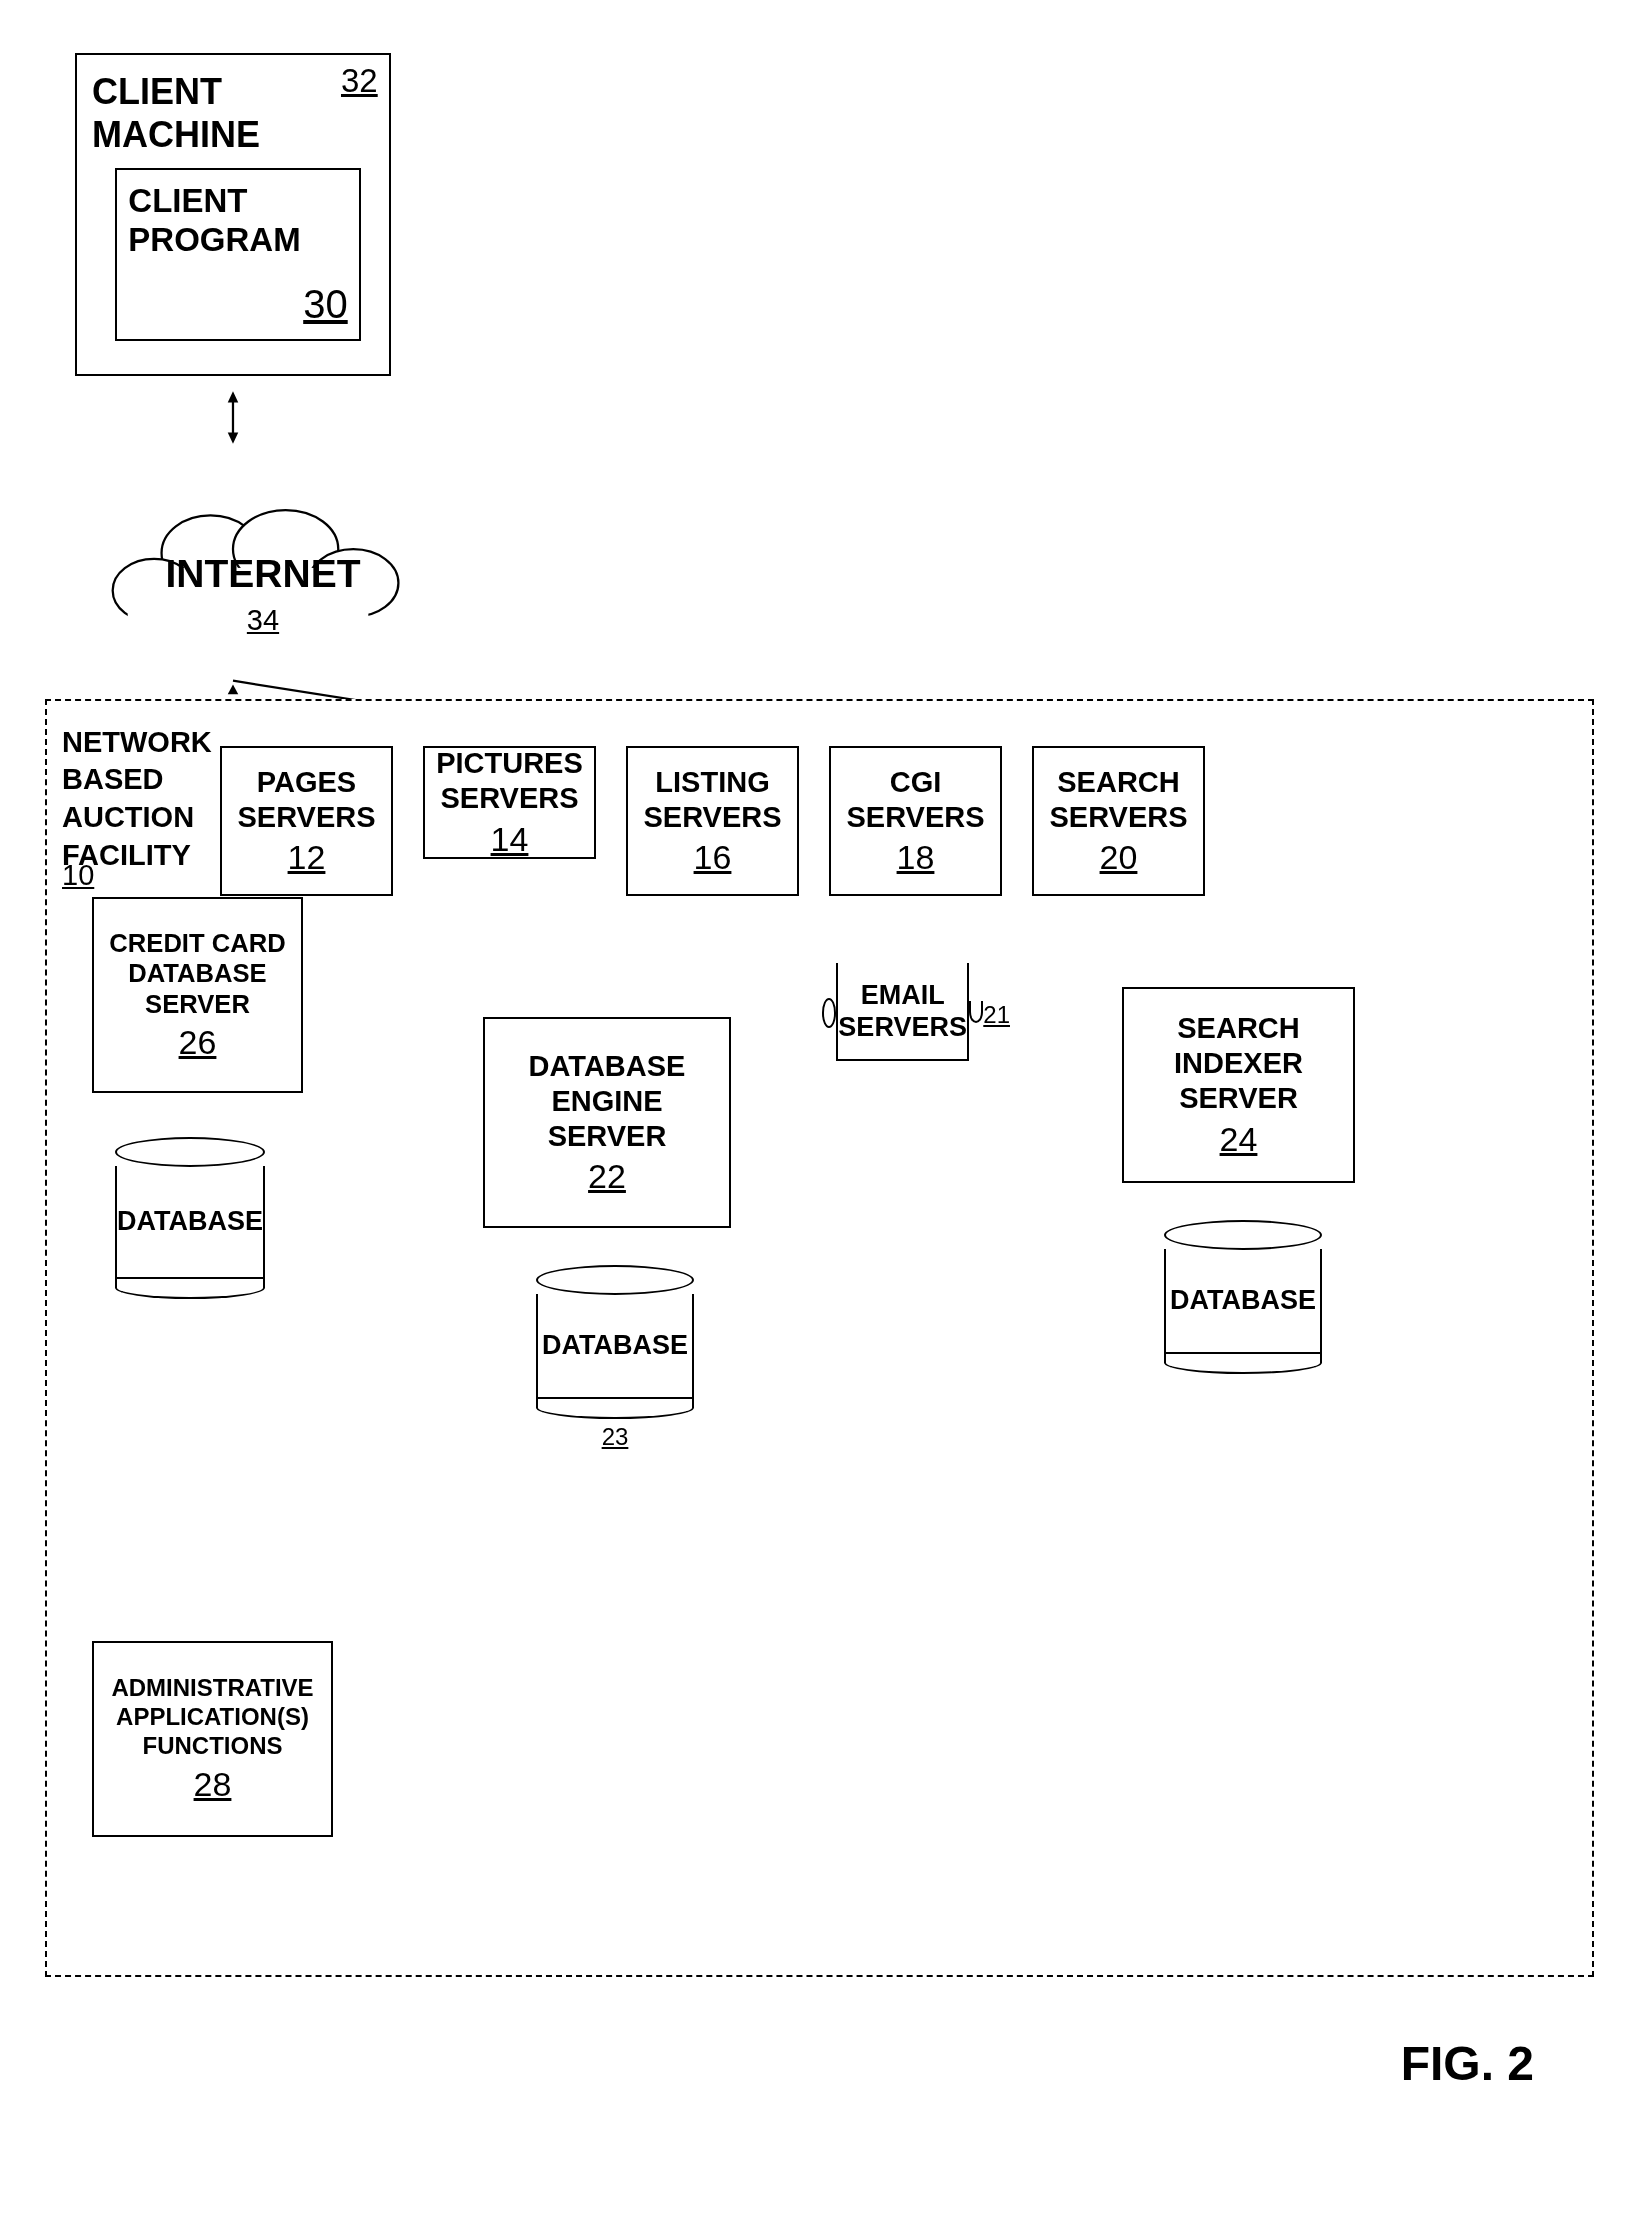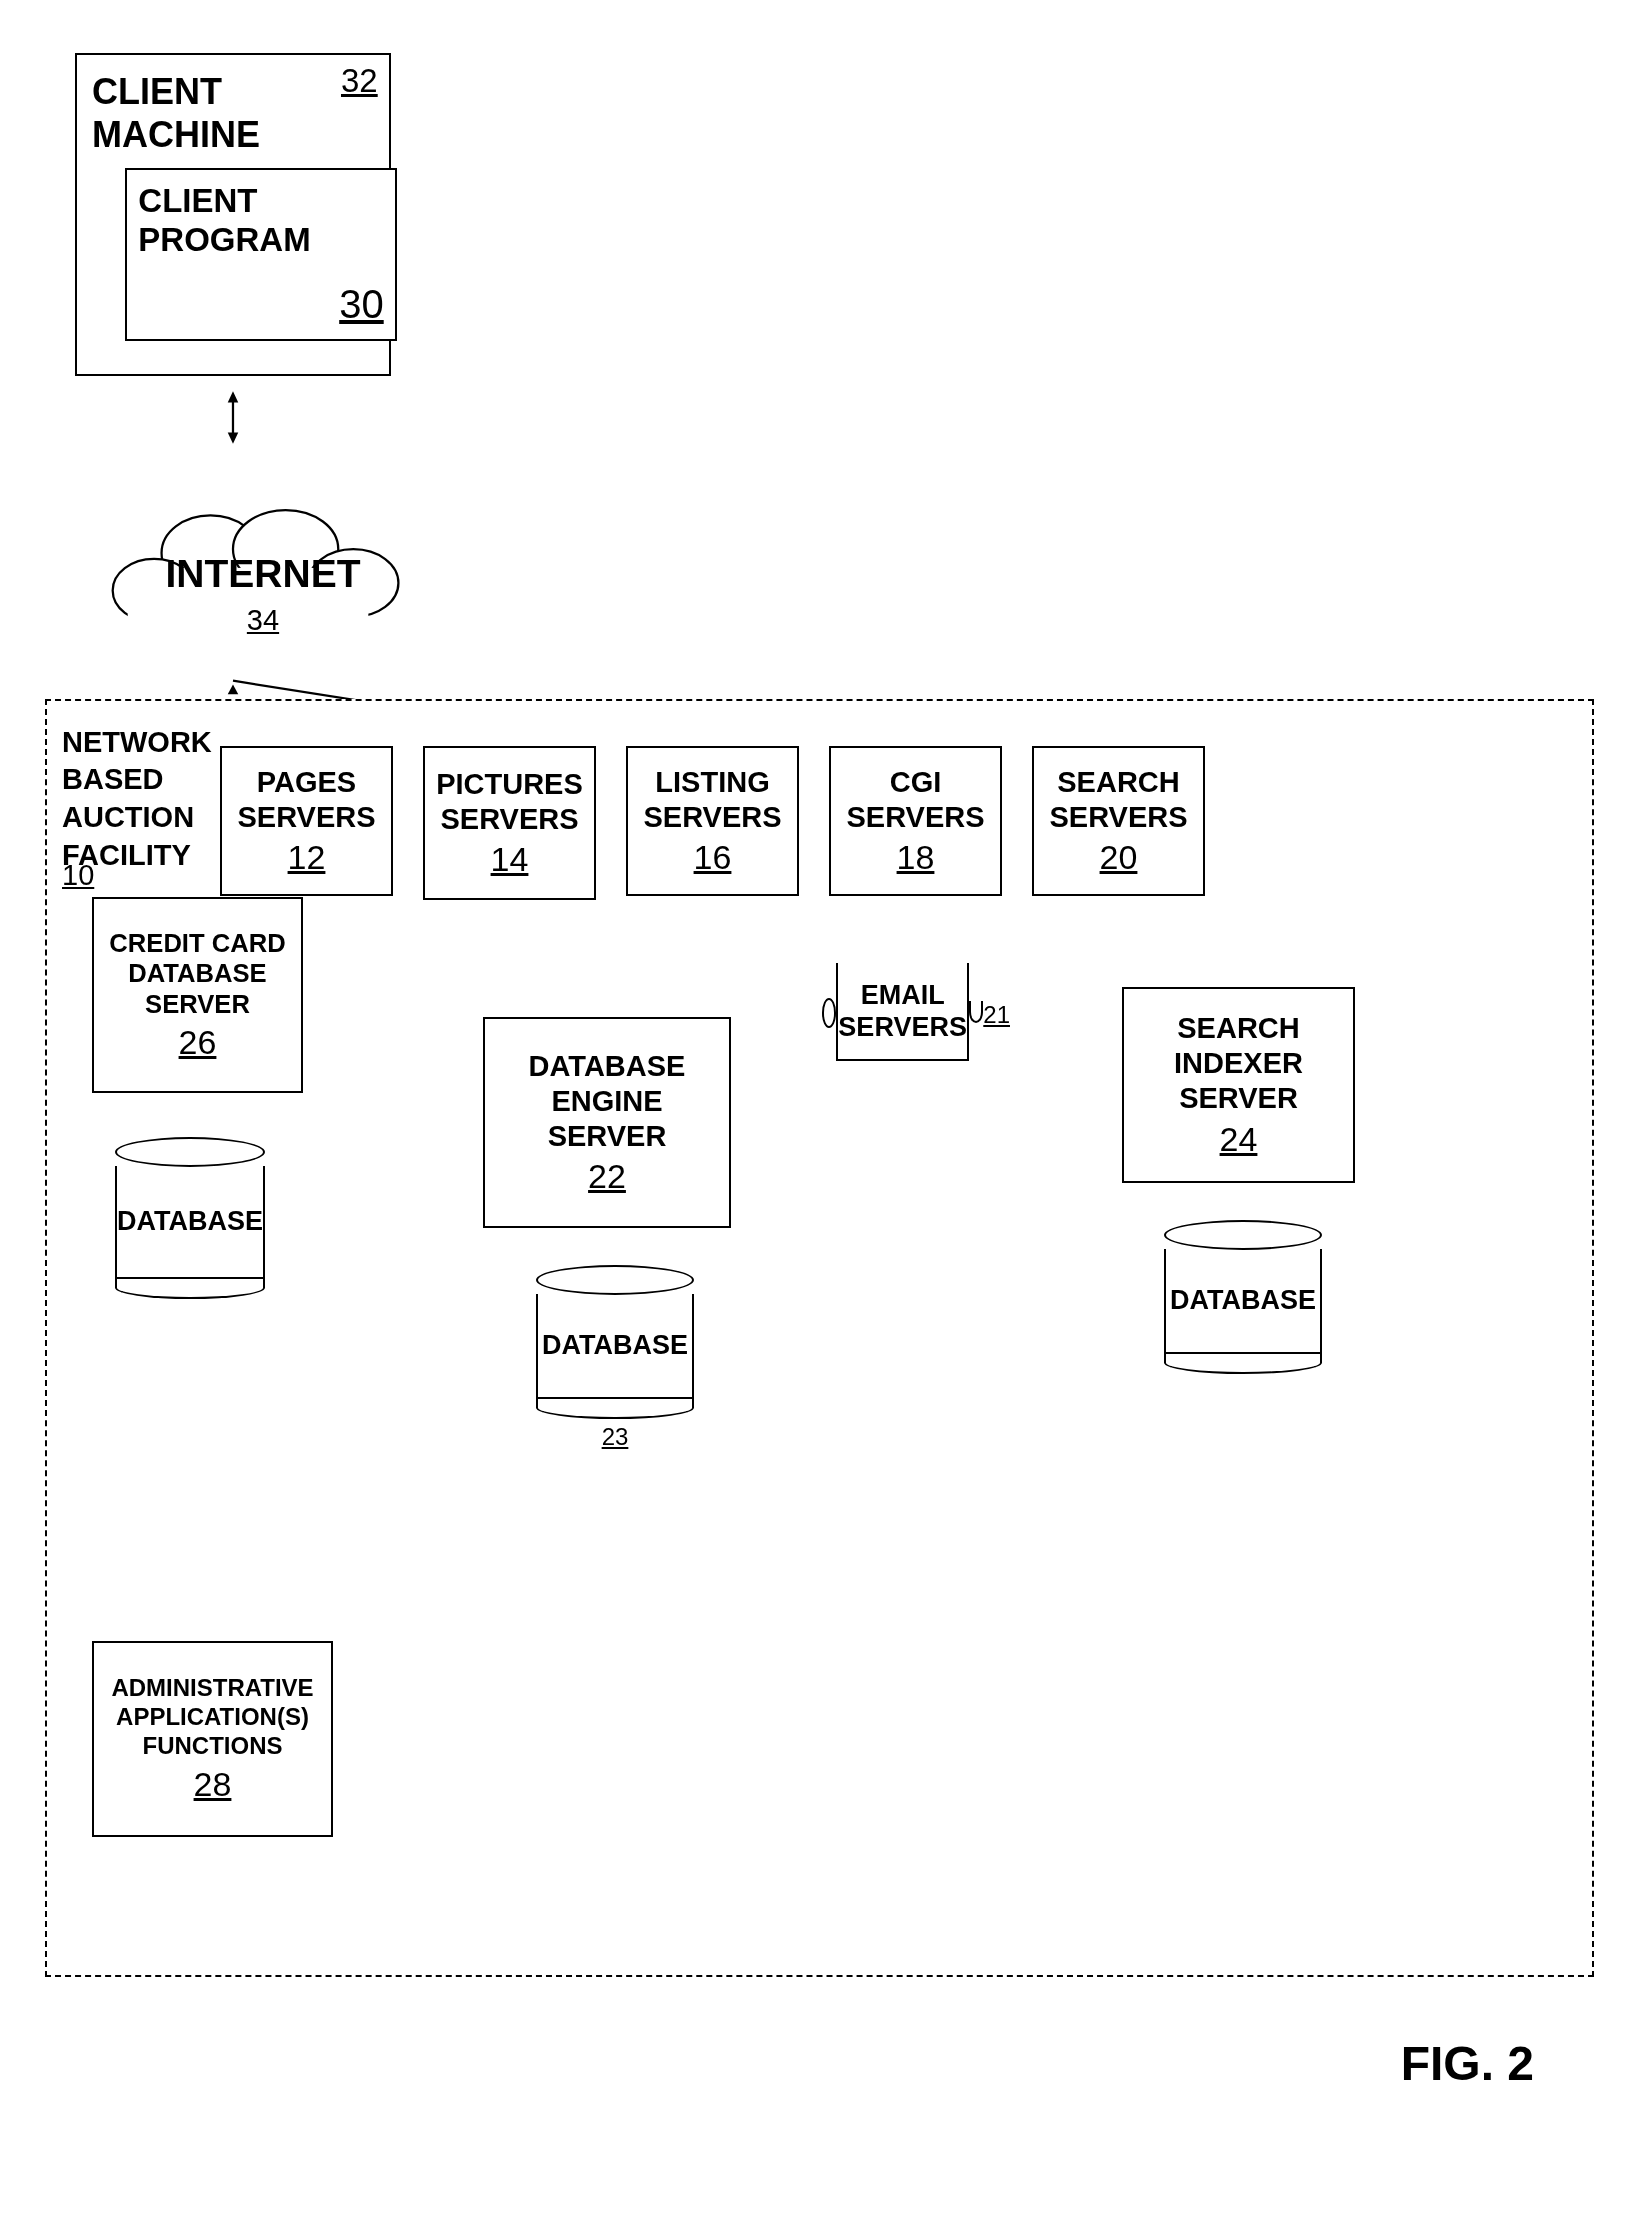--- a/index.html
+++ b/index.html
@@ -45,22 +45,22 @@
       top: 7.5px;
       right: 11.3px;
       font-size: 33px;
       text-decoration: underline;
     }
 
     
     .client-program-box {
       position: absolute;
       top: 113px;
-      left: 48px;
-      width: 272px;
+      left: 38px;
+      width: 246px;
       height: 173px;
       border: 2.3px solid #000;
       background: #fff;
       padding-left: 20px;
     }
 
     .client-program-label {
       position: absolute;
       top: 11.3px;
       left: 11.3px;
@@ -135,21 +135,21 @@
       left: 173px;
       width: 173px;
       height: 150px;
     }
 
     
     .pictures-servers {
       top: 45px;
       left: 376px;
       width: 173px;
-      height: 154px;
+      height: 113px;
     }
 
     
     .listing-servers {
       top: 45px;
       left: 579px;
       width: 173px;
       height: 150px;
     }
 

